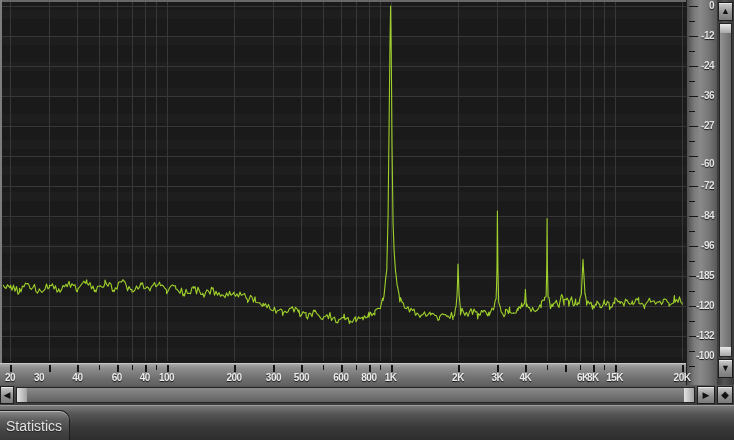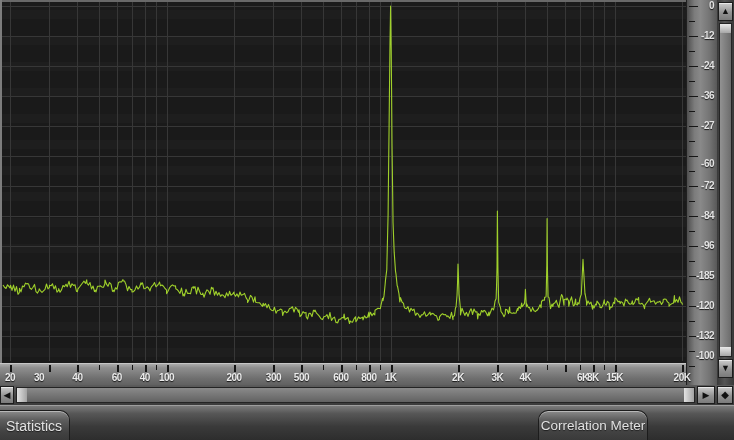--- a/index.html
+++ b/index.html
@@ -273,19 +273,16 @@
   </div>
   <div class="metal-btn" style="left:717px;top:386px;width:16px;height:18px;font-size:10px;">
     <span>◆</span>
   </div>
 
   <div id="bottom-bar">
     <div class="bar-tab" id="tab-statistics">
       <span>Statistics</span>
     </div>
 
-    <div class="bar-tab" id="tab-correlation">
-      <span>Correlation Meter</span>
-    </div>
     <div id="rl-panel"></div>
 
   </div>
 </div>
 
 </body></html>

